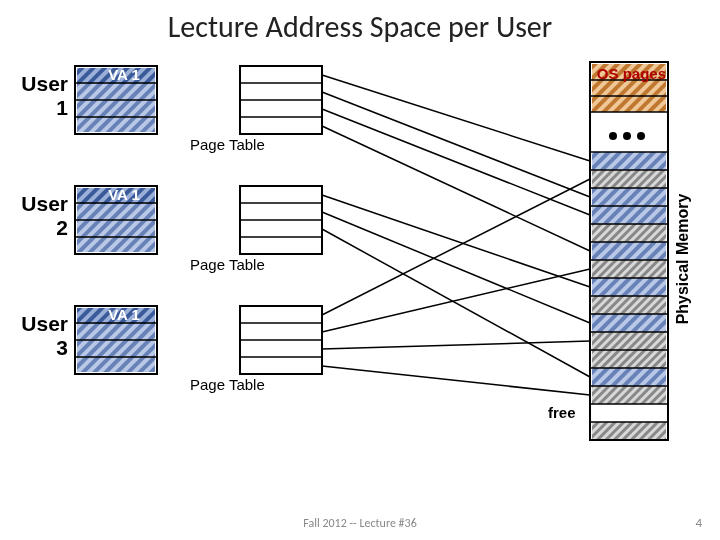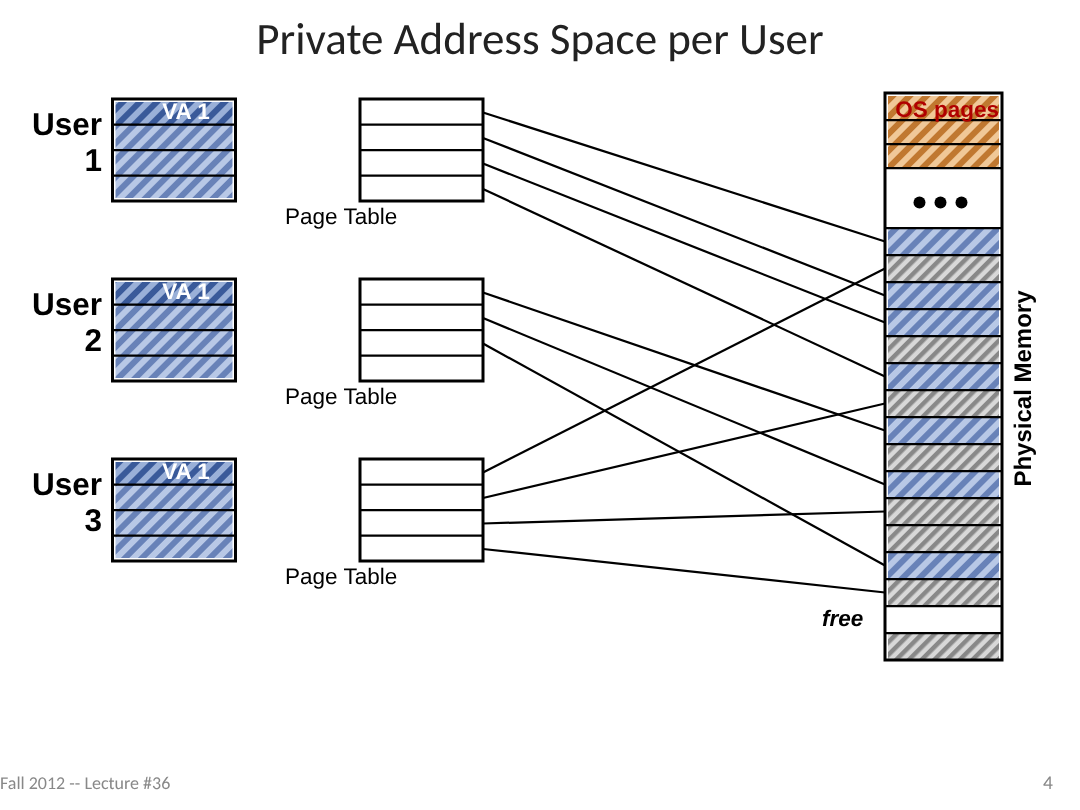--- a/index.html
+++ b/index.html
@@ -52,21 +52,20 @@
     font-size: 16px;
     font-weight: bold;
     transform: rotate(-90deg);
     transform-origin: center;
     white-space: nowrap;
   }
   .freelabel {
     position: absolute;
     font-size: 15px;
     font-weight: bold;
-    font-style: italic;
   }
   .dots {
     position: absolute;
     text-align: center;
     white-space: nowrap;
   }
   .dot {
     display:inline-block;
     width:8px; height:8px; background:#000; border-radius:50%;
     margin: 0 3px;
@@ -75,20 +74,21 @@
     position: absolute;
     font-size: 16px;
     font-weight: bold;
     line-height: 1.35;
   }
   .footer {
     position: absolute;
     font-family: Calibri, Arial, sans-serif;
     font-size: 12px;
     color: #888;
+    text-align: center;
     left: 0; right: 0;
     bottom: 10px;
   }
   .pagenum {
     position: absolute;
     font-family: Calibri, Arial, sans-serif;
     font-size: 13px;
     color: #888;
     right: 18px;
     bottom: 10px;
@@ -226,21 +226,21 @@
     <line x1="322" y1="212" x2="590" y2="323"></line>
     <line x1="322" y1="229" x2="590" y2="377"></line>
 
     <line x1="322" y1="315" x2="590" y2="179"></line>
     <line x1="322" y1="332" x2="590" y2="269"></line>
     <line x1="322" y1="349" x2="590" y2="341"></line>
     <line x1="322" y1="366" x2="590" y2="395"></line>
   </g>
 </svg>
 
-<div class="title">Private Address Space per User</div>
+<div class="title">Lecture Address Space per User</div>
 
 <div class="userlabel" style="top:72px;left:8px;">User 1</div>
 <div class="userlabel" style="top:192px;left:8px;">User 2</div>
 <div class="userlabel" style="top:312px;left:8px;">User 3</div>
 
 <div class="valabel" style="top:66px;left:76px;">VA 1</div>
 <div class="valabel" style="top:186px;left:76px;">VA 1</div>
 <div class="valabel" style="top:306px;left:76px;">VA 1</div>
 
 <div class="ptlabel" style="top:136px;left:190px;">Page Table</div>

